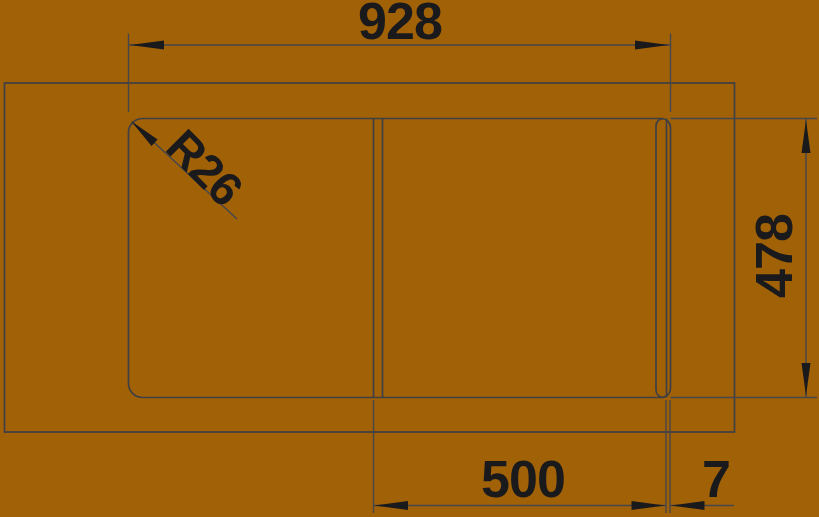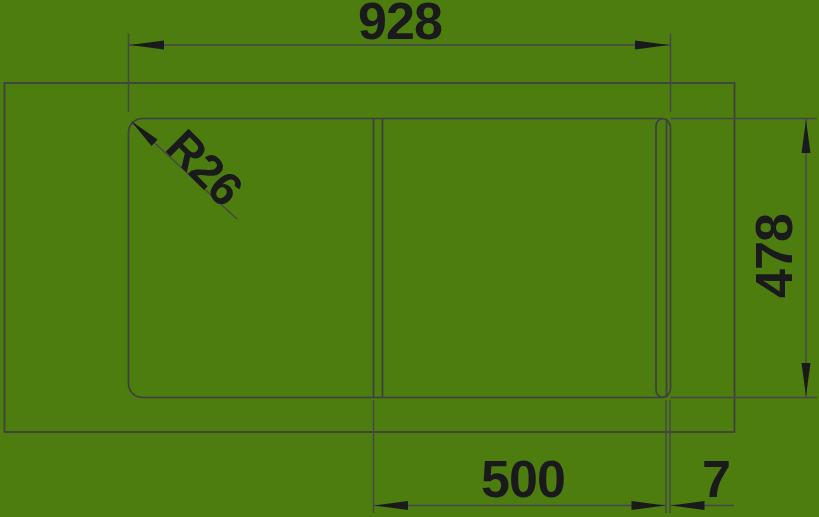--- a/index.html
+++ b/index.html
@@ -4,21 +4,21 @@
 <style>
   html, body {
     margin: 0;
     padding: 0;
     background: #ffffff;
   }
   .canvas {
     position: relative;
     width: 819px;
     height: 517px;
-    background: #4d7c0f;
+    background: #a16207;
     overflow: hidden;
     font-family: "Liberation Sans", sans-serif;
   }
   svg.drawing {
     display: block;
     width: 819px;
     height: 517px;
   }
   .dim-text {
     font-family: "Liberation Sans", sans-serif;

